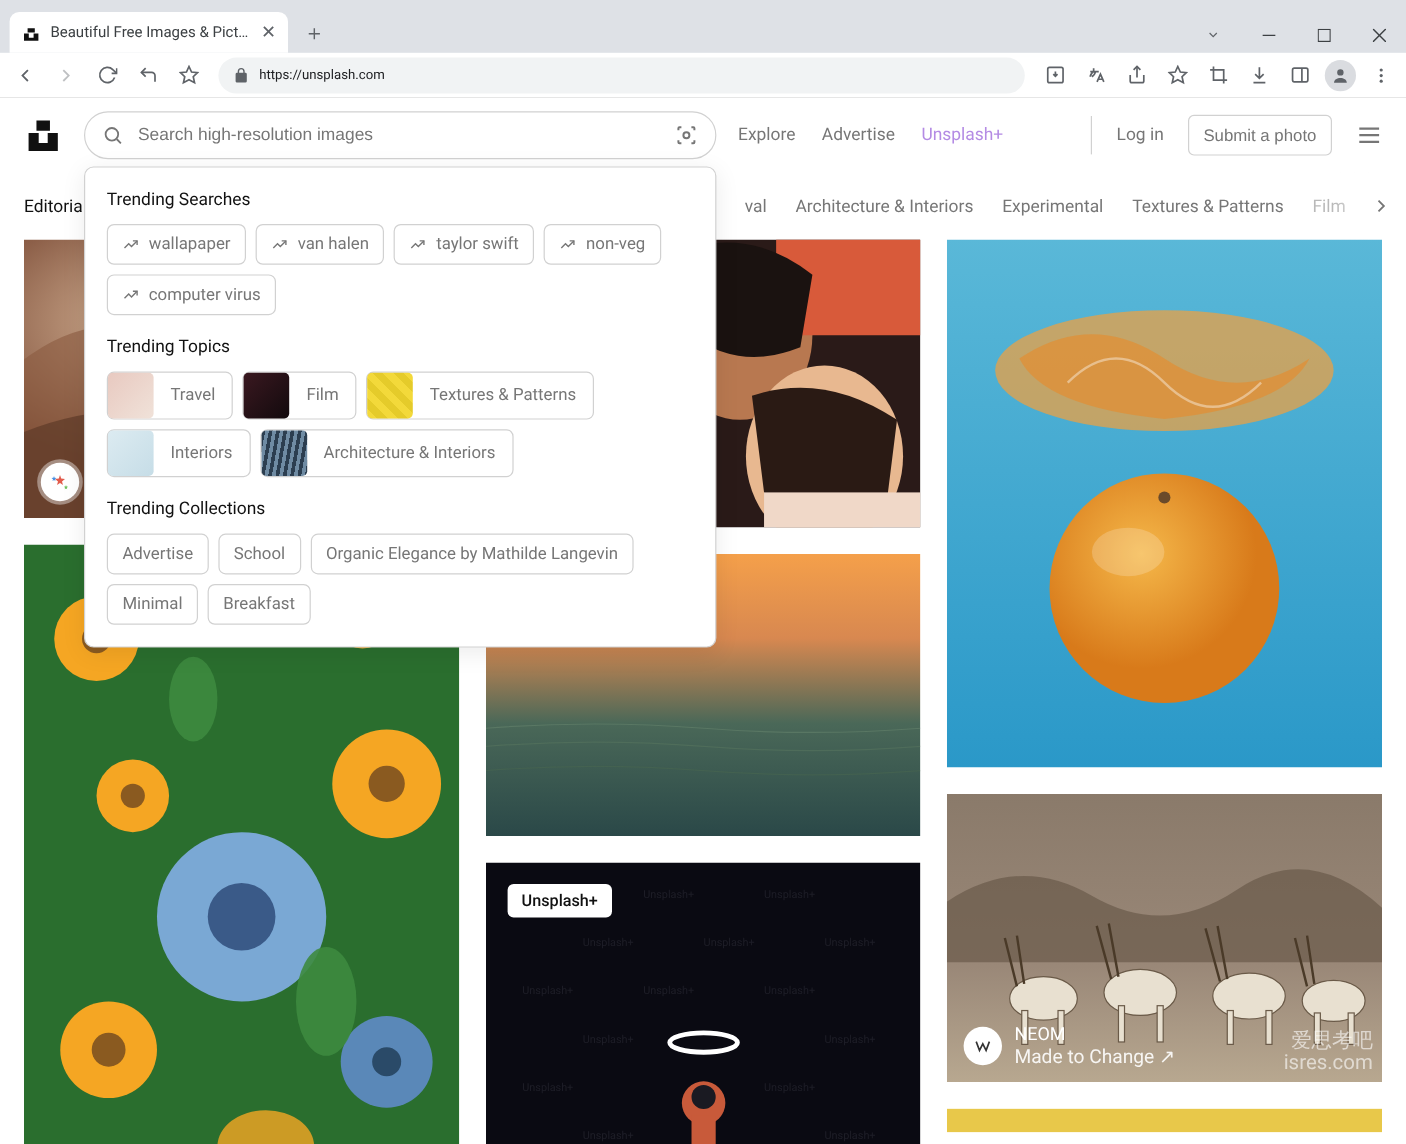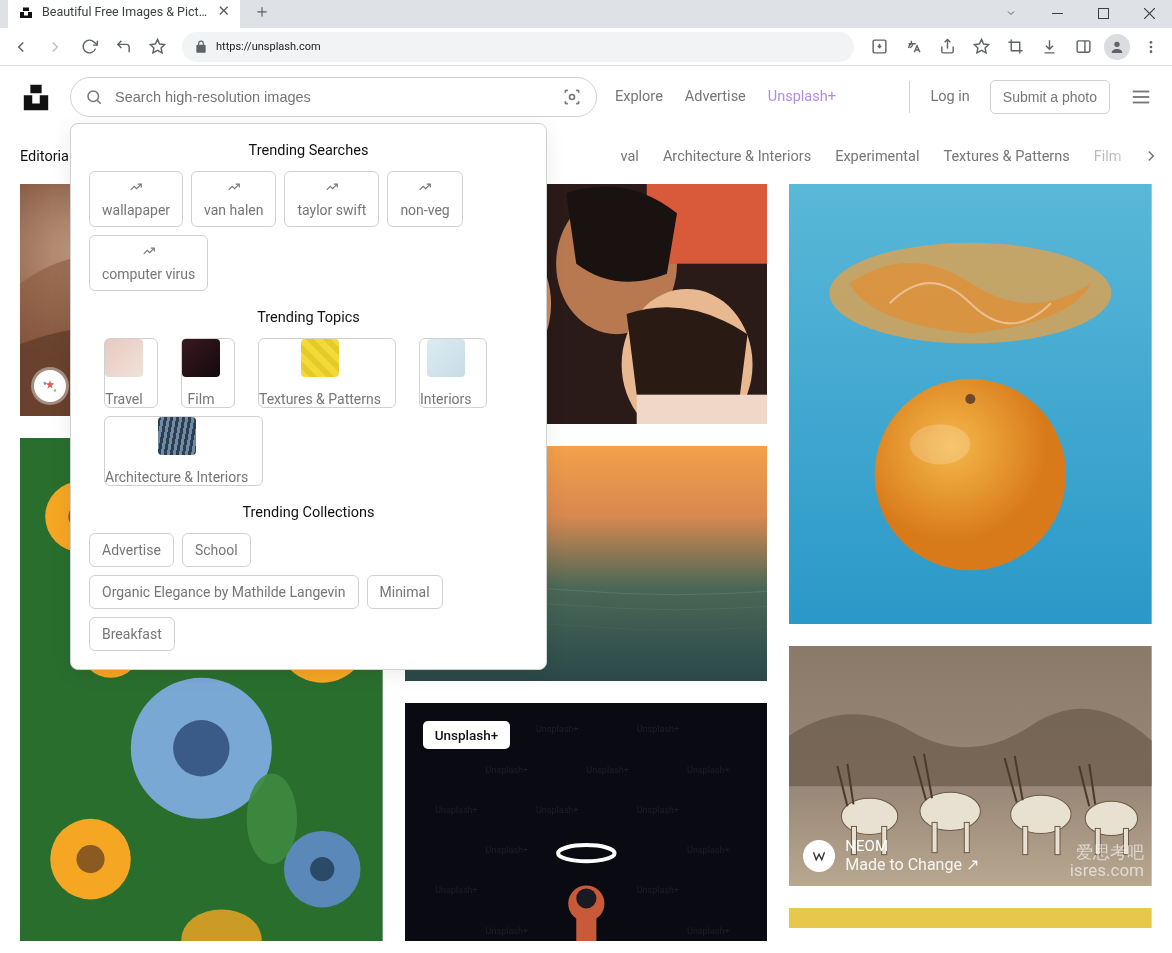--- a/index.html
+++ b/index.html
@@ -1,20 +1,20 @@
 <!DOCTYPE html>
 <html><head>
 <meta charset="utf-8">
 <style>
   * { box-sizing: border-box; margin: 0; padding: 0; }
   body { font-family: -apple-system, BlinkMacSystemFont, "Segoe UI", Roboto, sans-serif; background: #fff; color: #111; width: 1172px; height: 953px; overflow: hidden; }
 
   
   .browser-chrome { background: #dee1e6; display: flex; flex-direction: column; }
-  .tab-strip { display: flex; align-items: flex-end; height: 28px; padding-left: 8px; }
+  .tab-strip { display: flex; align-items: flex-end; height: 44px; padding-left: 8px; }
   .tab { display: flex; align-items: center; background: #fff; border-radius: 8px 8px 0 0; padding: 0 10px; height: 34px; width: 232px; gap: 8px; font-size: 12.5px; color: #3c4043; }
   .tab-favicon { width: 16px; height: 16px; display:flex; align-items:center; justify-content:center; }
   .tab-title { flex: 1; white-space: nowrap; overflow: hidden; text-overflow: ellipsis; }
   .tab-close { color: #5f6368; cursor: pointer; font-size: 15px; line-height: 1; }
   .new-tab { width: 28px; height: 28px; display:flex; align-items:center; justify-content:center; color: #5f6368; margin-left: 8px; margin-bottom: 3px; border-radius: 50%; cursor: pointer; font-size: 18px; }
   .win-controls { margin-left: auto; display: flex; }
   .win-btn { width: 46px; height: 30px; display:flex; align-items:center; justify-content:center; color: #3c4043; }
   .win-caret { width: 46px; height: 30px; display:flex; align-items:center; justify-content:center; color:#5f6368; }
 
   .toolbar { background: #fff; height: 38px; display: flex; align-items: center; padding: 0 6px; gap: 4px; border-bottom: 1px solid #e0e0e0; }
@@ -44,27 +44,27 @@
   .divider-v { width:1px; height:32px; background:#d1d1d1; }
   .login-link { color:#767676; text-decoration:none; }
   .submit-btn { border:1px solid #d1d1d1; background:#fff; padding: 8px 12px; border-radius:5px; font-size:14px; color:#767676; cursor:pointer; }
   .hamburger { color:#767676; }
 
   .topics-row { display:flex; align-items:center; height: 56px; padding: 0 20px; gap: 24px; font-size: 14.5px; color:#767676; background:#fff; position:relative; overflow:hidden; }
   .topics-row .topic { white-space:nowrap; color:#767676; }
   .topics-scroll-right { position:absolute; right:0; top:0; bottom:0; width:60px; background:linear-gradient(to right, rgba(255,255,255,0), #fff 60%); display:flex; align-items:center; justify-content:flex-end; padding-right:12px; color:#767676; }
 
   
-  .dropdown { position:absolute; top: 46px; left: 0; width: 477px; background: #fff; border:1px solid #d1d1d1; border-radius: 8px; padding: 18px; z-index: 100; box-shadow: 0 4px 20px rgba(0,0,0,0.08); text-align: center; }
+  .dropdown { position:absolute; top: 46px; left: 0; width: 527px; background: #fff; border:1px solid #d1d1d1; border-radius: 8px; padding: 18px; z-index: 100; box-shadow: 0 4px 20px rgba(0,0,0,0.08); }
   .dd-section { margin-bottom: 18px; }
   .dd-title { font-size: 14.5px; color:#111; font-weight:400; margin-bottom: 12px; }
   .dd-chips { display:flex; flex-wrap:wrap; gap: 8px; }
-  .chip { border:1px solid #d1d1d1; border-radius:6px; padding: 8px 12px; display:flex; align-items:center; gap:8px; font-size:14px; color:#767676; cursor:pointer; background:#fff;flex-direction:column; }
+  .chip { border:1px solid #d1d1d1; border-radius:6px; padding: 8px 12px; display:flex; align-items:center; gap:8px; font-size:14px; color:#767676; cursor:pointer; background:#fff; }
   .chip-img { width:38px; height:38px; border-radius:4px; margin-right:0px; }
-  .chip.with-img { padding: 0 14px 0 0; gap: 14px; margin-left: 15px; }
+  .chip.with-img { padding: 0 14px 0 0; gap: 14px; }
 
   
   .gallery { display:flex; gap: 22px; padding: 0 20px 20px; }
   .col { flex:1; display:flex; flex-direction:column; gap:22px; }
   .tile { position:relative; border-radius:0; overflow:hidden; }
   .tile-img { width:100%; display:block; }
   .badge-avatar { position:absolute; left:14px; bottom:14px; width:32px; height:32px; border-radius:50%; background:#fff; box-shadow:0 0 0 3px rgba(255,255,255,0.4); display:flex; align-items:center; justify-content:center; }
   .overlay-plus { position:absolute; top:18px; left:18px; background:#fff; border-radius:5px; padding:6px 12px; font-size:13.5px; font-weight:500; }
   .attrib { position:absolute; left:14px; bottom:12px; display:flex; align-items:center; gap:10px; color:#fff; font-size:14.5px; }
   .attrib-avatar { width:32px; height:32px; border-radius:50%; background:#fff; display:flex; align-items:center; justify-content:center; }

